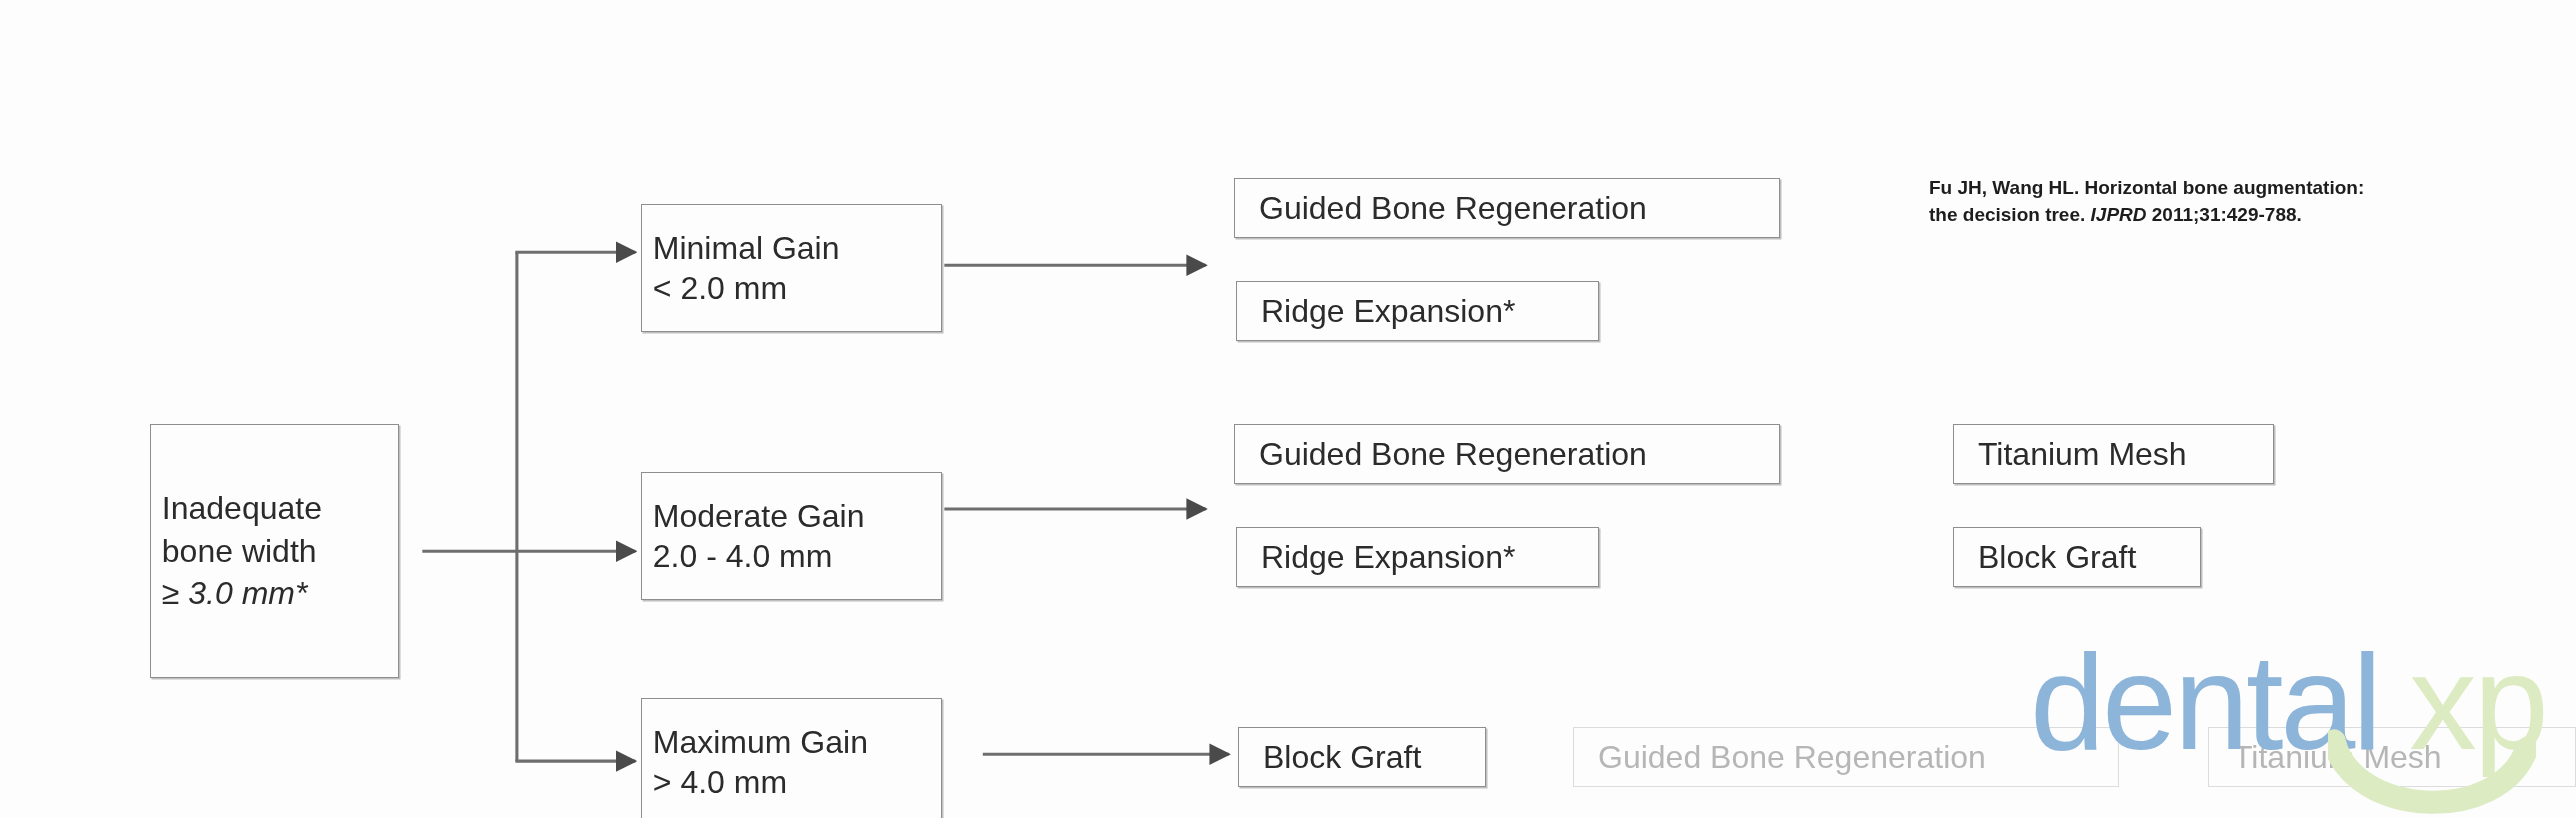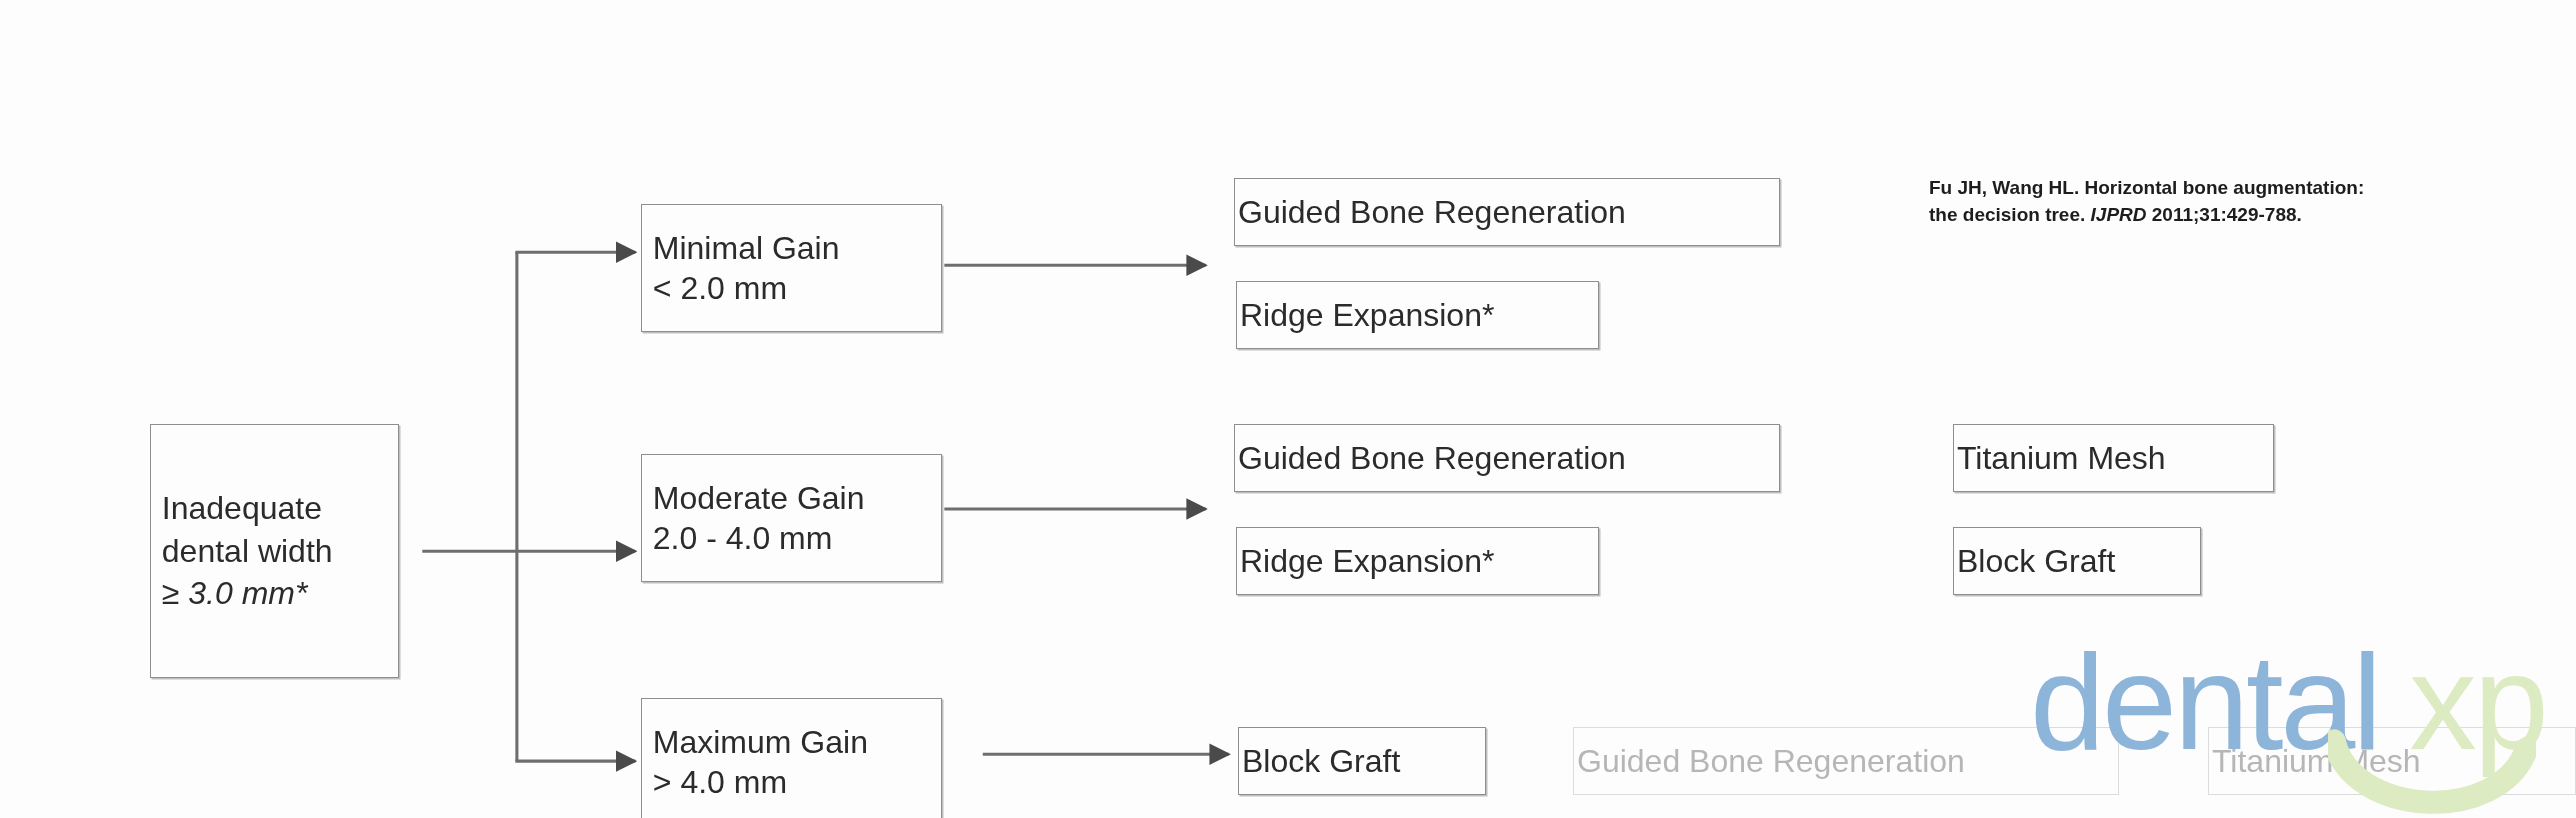--- a/index.html
+++ b/index.html
@@ -69,29 +69,29 @@
     line-height: 1.33;
   }
 
   
   .gainbox {
     width: 301px;
     height: 128px;
     font-size: 32px;
   }
   #gain-minimal  { left: 641px;  top: 204px; }
-  #gain-moderate { left: 641px;  top: 454px; }
+  #gain-moderate { left: 641px;  top: 472px; }
   #gain-maximum  { left: 641px;  top: 698px; }
 
   
   .tbox {
-    height: 68px;
+    height: 60px;
     font-size: 32px;
     justify-content: center;
-    padding: 0 3px;
+    padding: 0 24px;
   }
 
   
   .ghost {
     border-color: #dcdcdc;
     color: #b6b6b6;
     box-shadow: none;
     background: transparent;
   }
 
@@ -169,21 +169,21 @@
 
     <line x1="670" y1="990" x2="826" y2="990" stroke="#6e6e6e" stroke-width="4" marker-end="url(#arrow)"></line>
 
     <line x1="1228" y1="345" x2="1568" y2="345" stroke="#6e6e6e" stroke-width="4" marker-end="url(#arrow)"></line>
     <line x1="1228" y1="662" x2="1568" y2="662" stroke="#6e6e6e" stroke-width="4" marker-end="url(#arrow)"></line>
     <line x1="1278" y1="981" x2="1598" y2="981" stroke="#6e6e6e" stroke-width="4" marker-end="url(#arrow)"></line>
   </svg>
 
   <div class="fbox" id="decision-box">
     <span class="ln">Inadequate</span>
-    <span class="ln">dental width</span>
+    <span class="ln">bone width</span>
     <span class="ln ital">≥ 3.0 mm*</span>
   </div>
 
   <div class="fbox gainbox" id="gain-minimal">
     <span class="ln">Minimal Gain</span>
     <span class="ln">&lt; 2.0 mm</span>
   </div>
 
   <div class="fbox gainbox" id="gain-moderate">
     <span class="ln">Moderate Gain</span>

